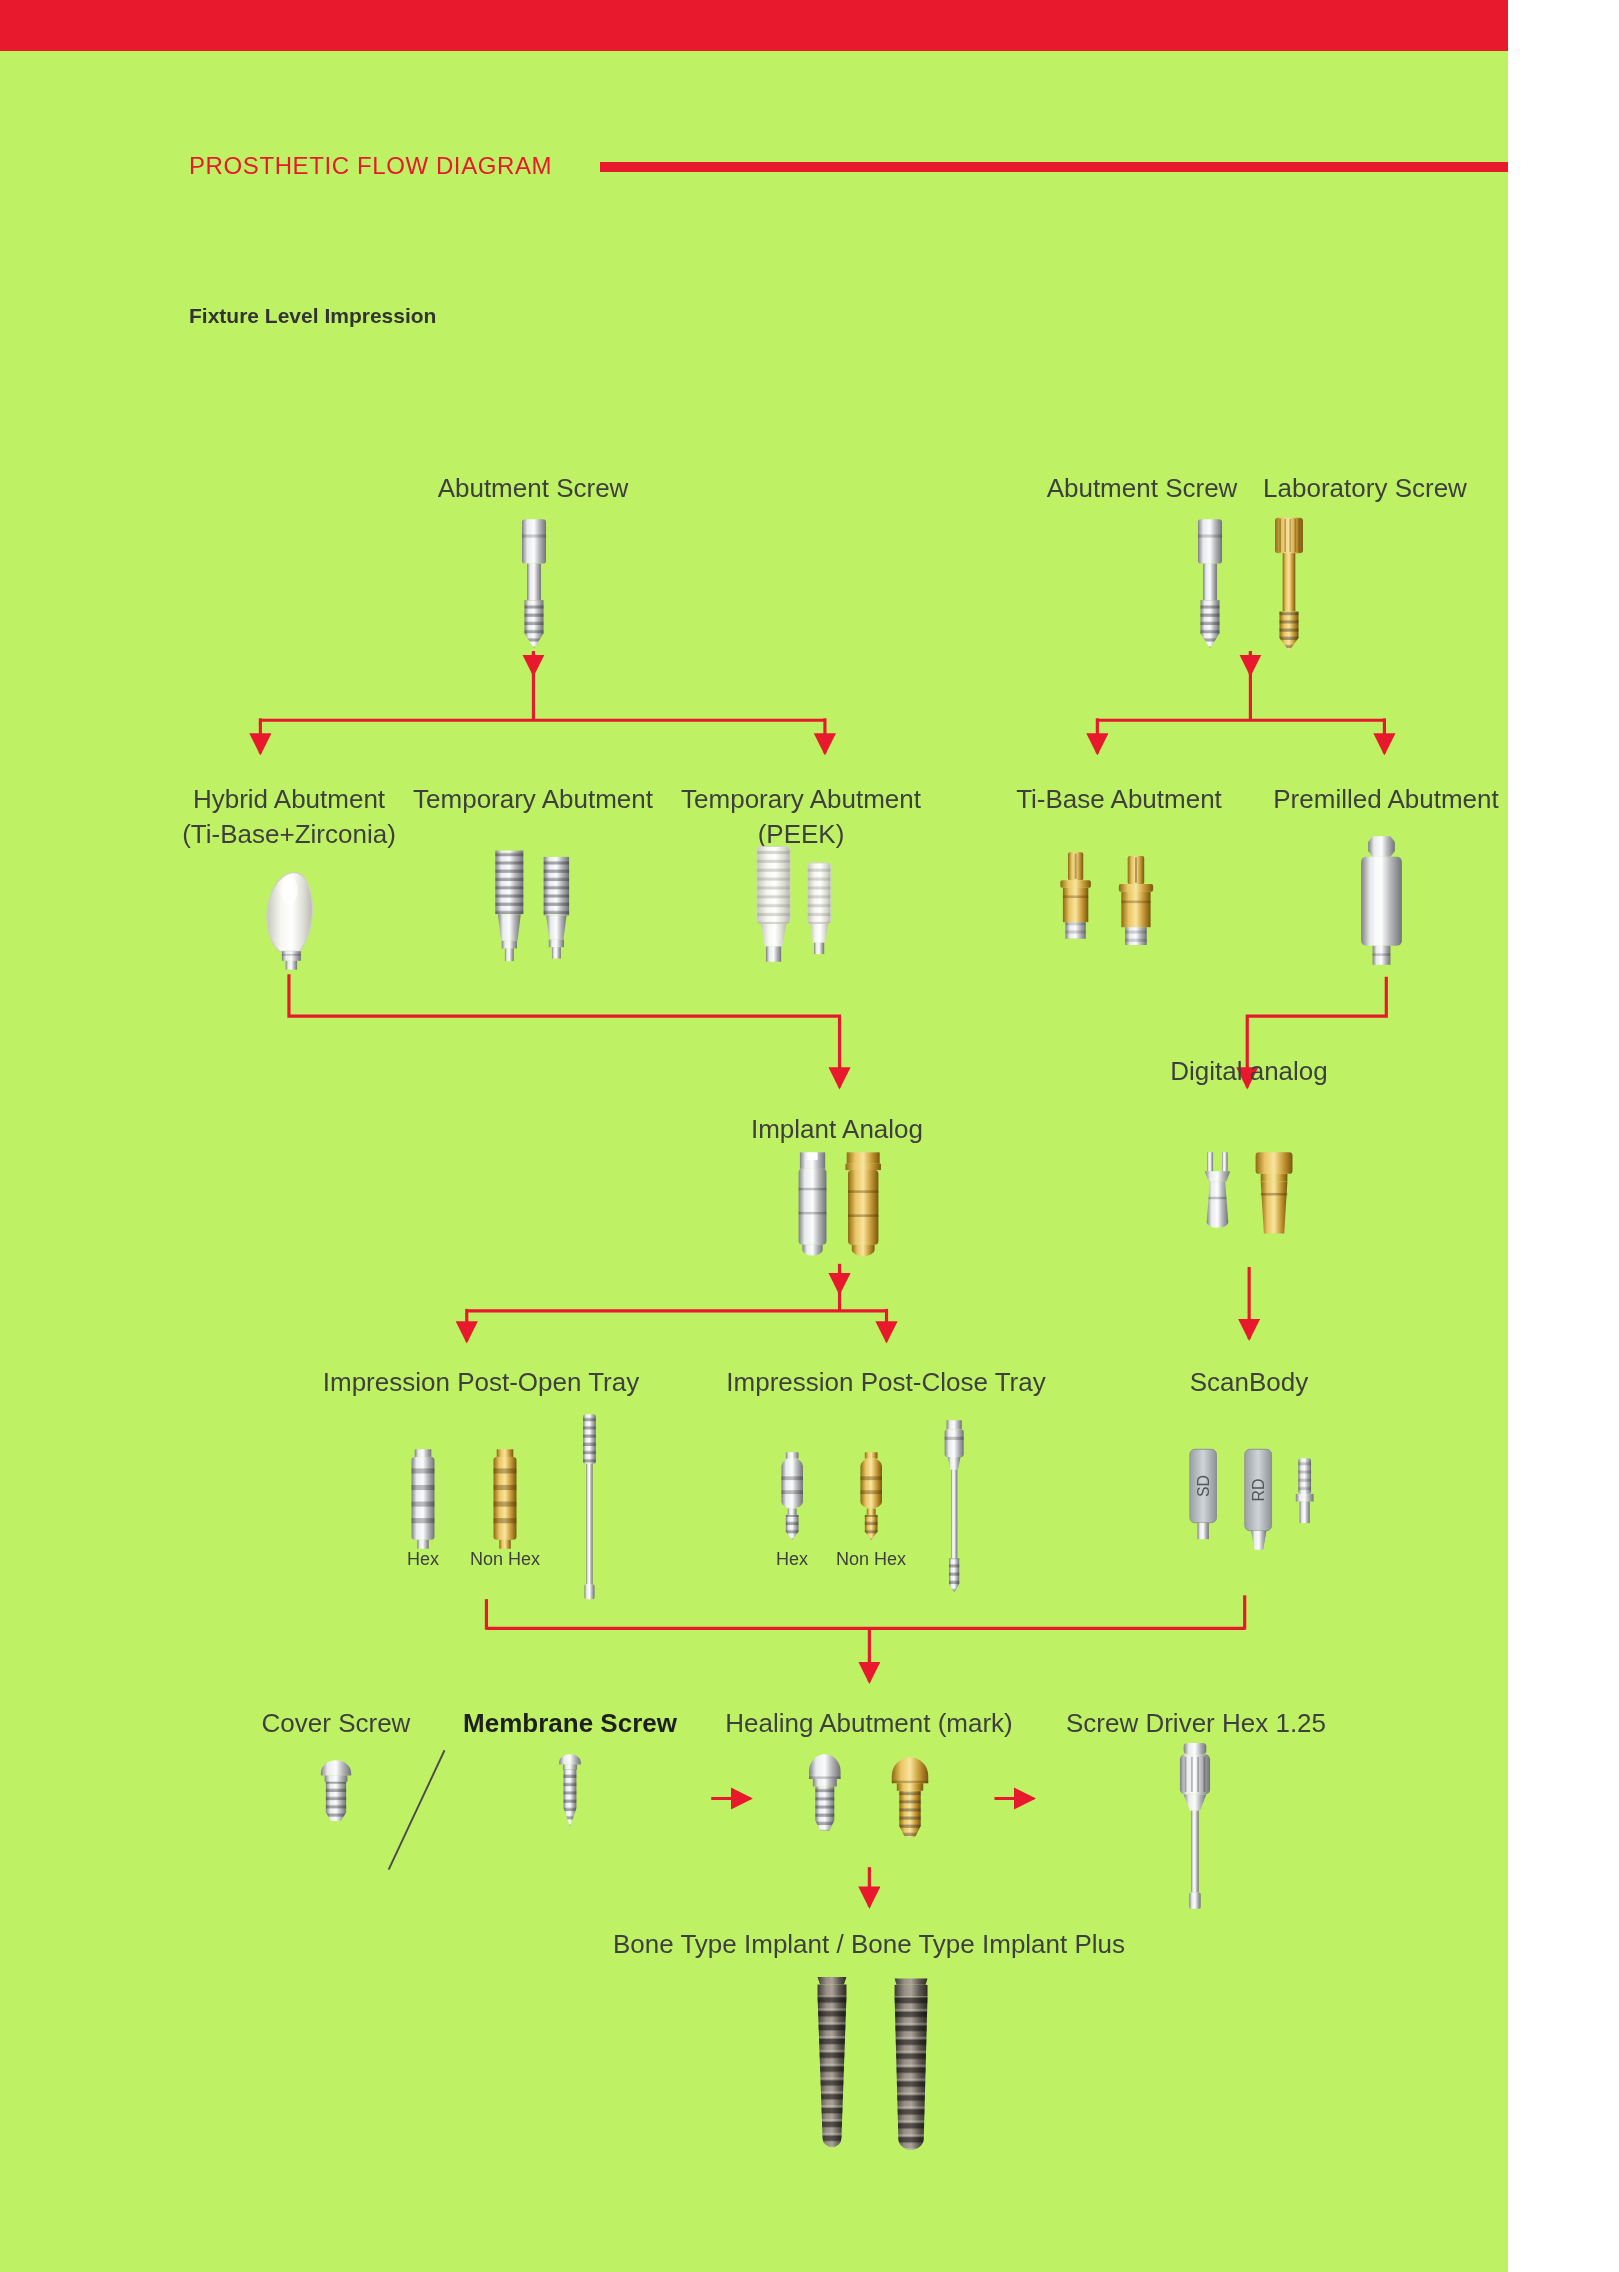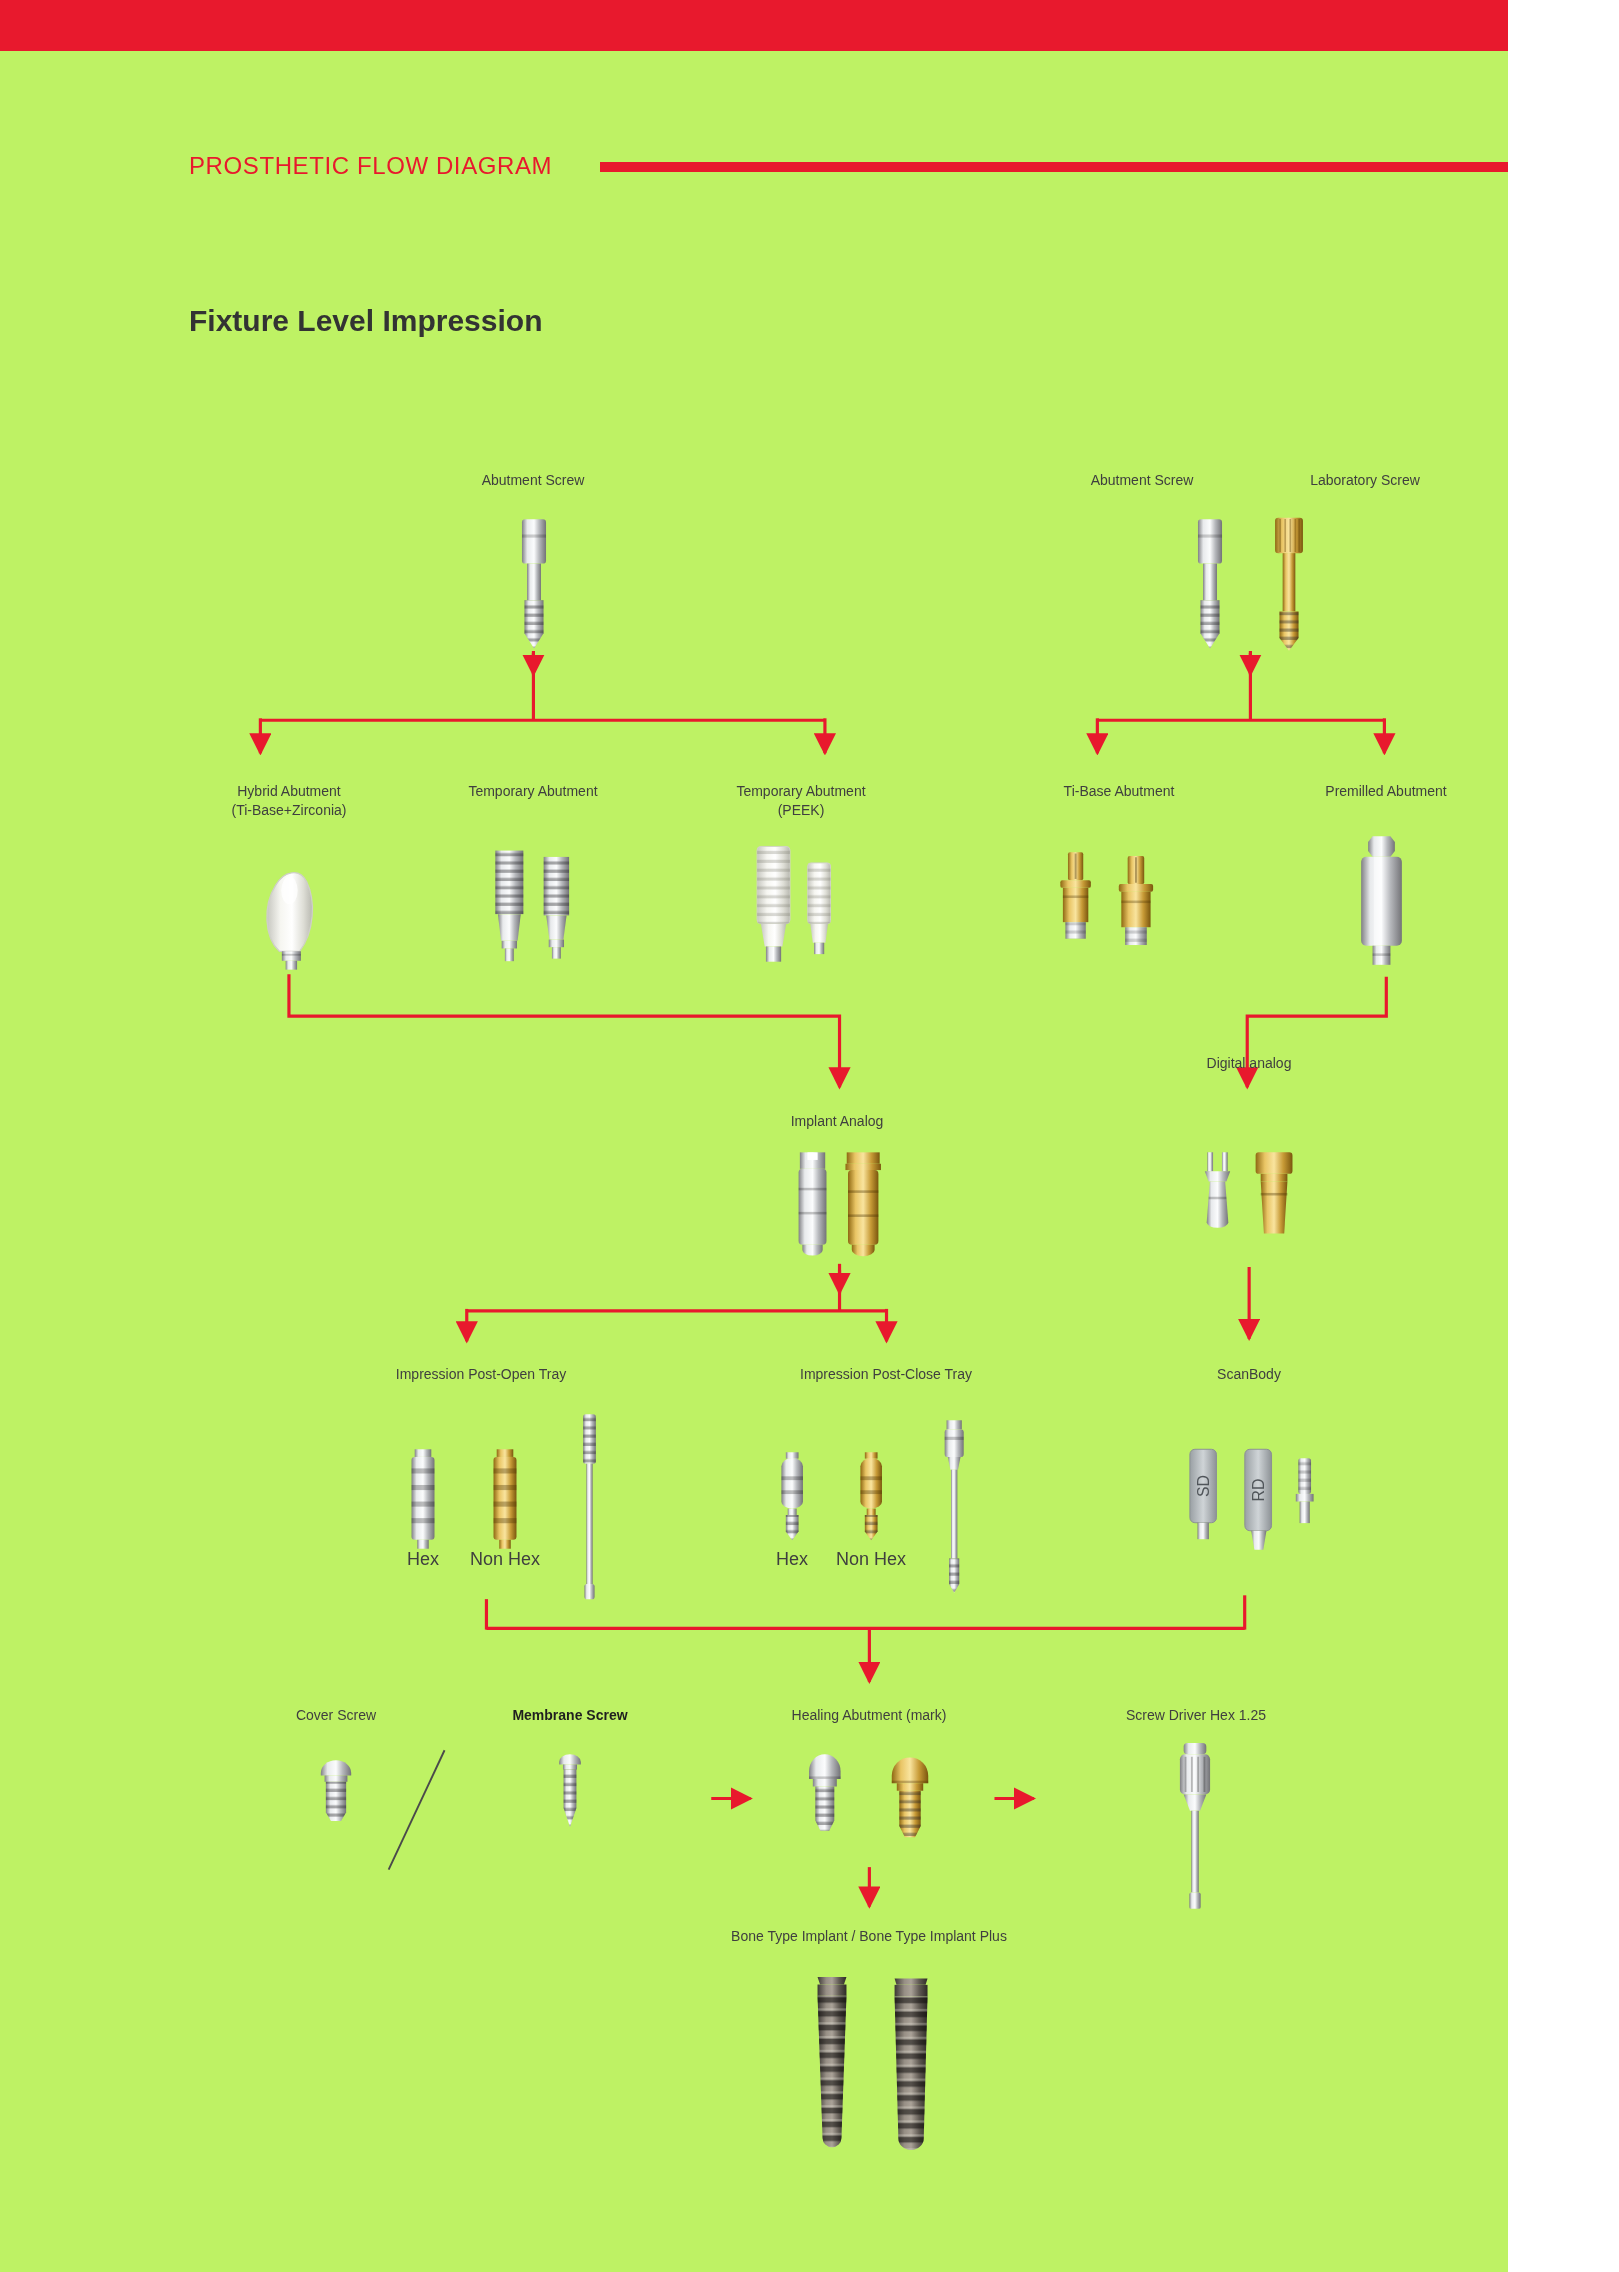--- a/index.html
+++ b/index.html
@@ -2,23 +2,23 @@
 <html style="font-size:10.2px"><head>
 <meta charset="utf-8">
 <style>
   html,body{margin:0;padding:0;background:#fff;}
   .page{position:relative;width:1508px;height:2273px;background:#bef264;
         font-family:"Liberation Sans",sans-serif;overflow:hidden;}
   .topbar{position:absolute;left:0;top:0;width:1620px;height:51px;background:#e8192d;}
   .eyebrow{position:absolute;left:189px;top:152px;font-size:24px;color:#e8192d;letter-spacing:0.6px;}
   .rule{position:absolute;left:600px;top:162px;width:1016px;height:10.2px;background:#e8192d;}
   .title{position:absolute;left:189px;top:249px;font-size:36px;font-weight:bold;color:#e8192d;white-space:nowrap;}
-  .subtitle{position:absolute;left:189px;top:304px;font-size:30px;font-weight:bold;color:#333333;white-space:nowrap;}
+  .subtitle{position:absolute;left:189px;top:304px;font-size:21px;font-weight:bold;color:#333333;white-space:nowrap;}
   .lbl{position:absolute;transform:translateX(-50%);white-space:nowrap;text-align:center;
-       font-size:14px;color:#3f3f3f;line-height:1.35;}
+       font-size:26px;color:#3f3f3f;line-height:1.35;}
   .sub{position:absolute;transform:translateX(-50%);white-space:nowrap;text-align:right;
        font-size:18px;color:#3f3f3f;}
   .bold{font-weight:bold;color:#1f1f1f;}
   .cmp{position:absolute;}
   .connectors{position:absolute;left:0;top:0;pointer-events:none;}
 </style>
 </head>
 <body>
 
 <div class="page">

